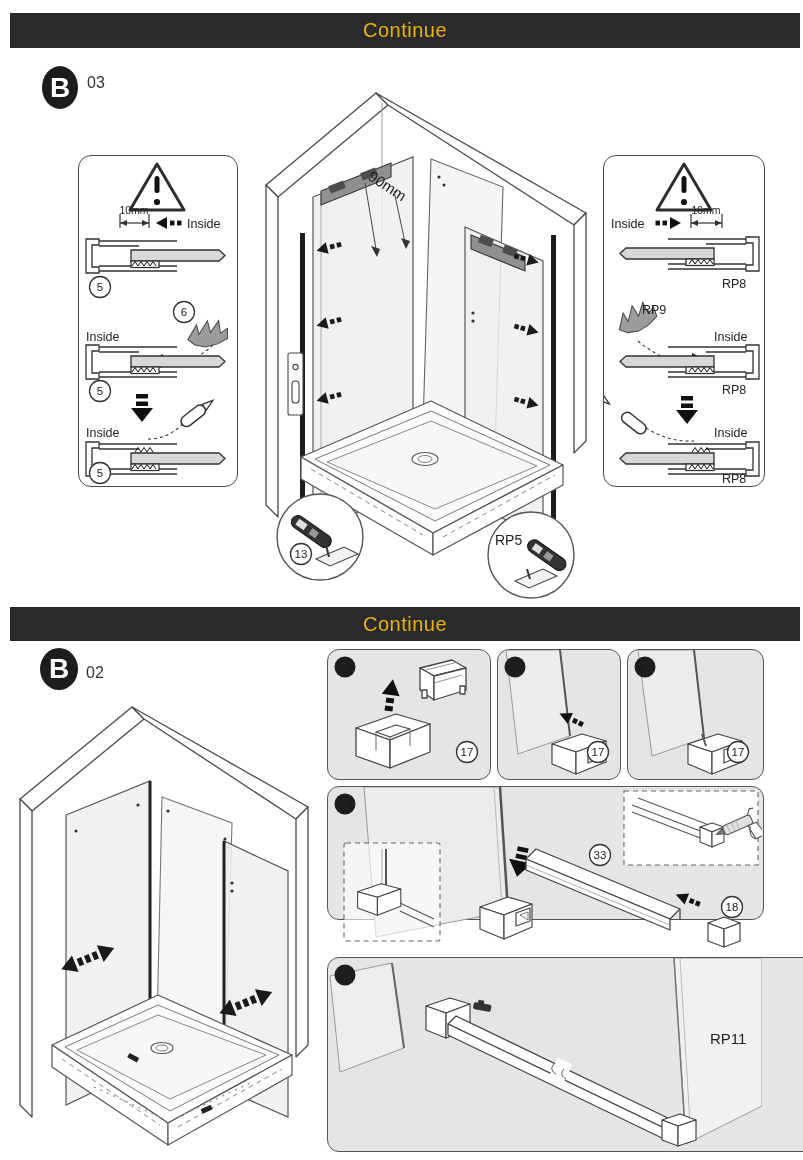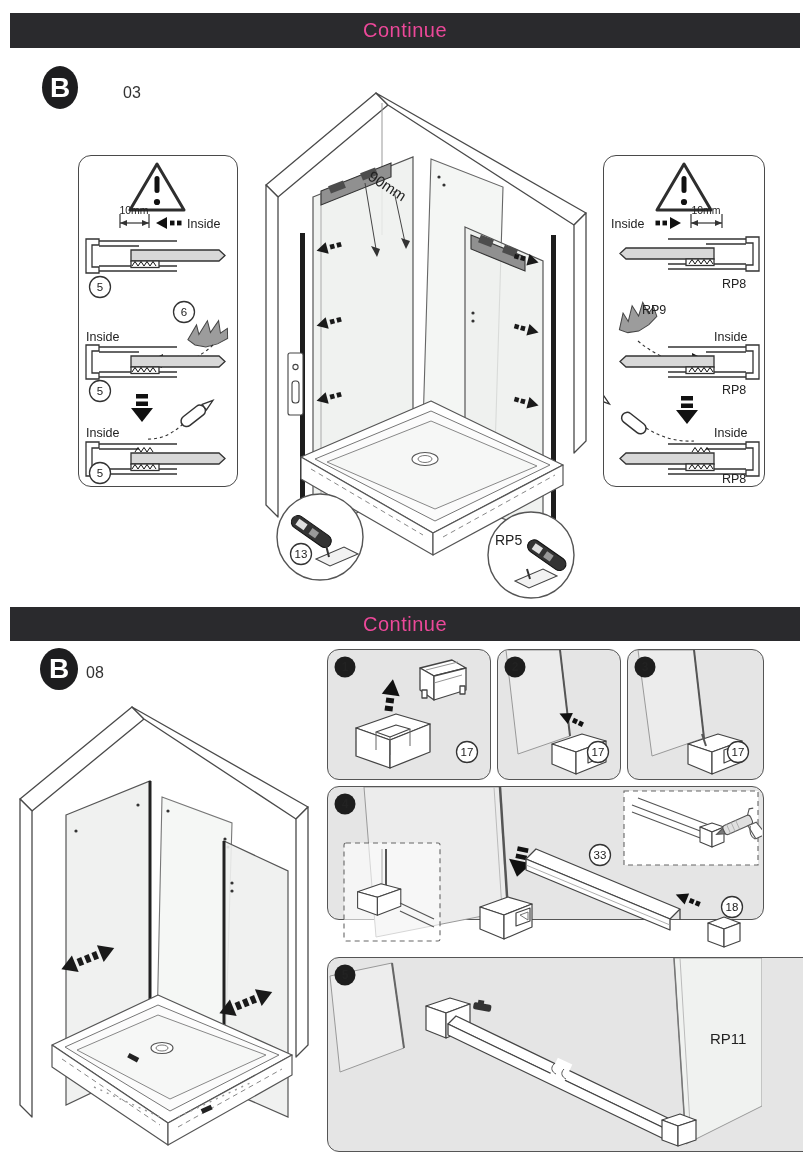--- a/index.html
+++ b/index.html
@@ -1,20 +1,20 @@
 <!DOCTYPE html>
 <html><head>
 <meta charset="utf-8">
 <style>
   html,body{margin:0;padding:0;background:#fff;}
   .page{position:relative;width:803px;height:1160px;background:#fff;overflow:hidden;
         font-family:"Liberation Sans",sans-serif;color:#222;}
   .hbar{position:absolute;left:10px;width:790px;height:35px;background:#2a2a2d;
         display:flex;align-items:center;justify-content:center;}
-  .hbar span{color:#ec4899;font-size:20px;letter-spacing:.5px;}
+  .hbar span{color:#eab308;font-size:20px;letter-spacing:.5px;}
   .bbadge{position:absolute;background:#1d1d1f;border-radius:50%;display:flex;
           align-items:center;justify-content:center;color:#fff;font-weight:bold;}
   .stepnum{position:absolute;font-size:16px;color:#333;}
   .panel{position:absolute;border:1.6px solid #4a4a4a;border-radius:13px;background:#fff;box-sizing:border-box;}
   .spanel{position:absolute;border:1.4px solid #555;border-radius:12px;background:#e5e5e5;box-sizing:border-box;}
   svg{display:block;}
   svg text{font-family:"Liberation Sans",sans-serif;fill:#222;}
   .lbl{font-size:12.5px;}
   .sm{font-size:10.5px;}
   .cnum{font-size:11.5px;}
@@ -24,21 +24,21 @@
 
 <div class="page">
 
   <div class="hbar" style="top:13px;">
     <span>Continue</span>
   </div>
 
   <div class="bbadge" style="left:42px;top:66px;width:36px;height:43px;font-size:28px;">
     <span>B</span>
   </div>
-  <div class="stepnum" style="left:87px;top:84px;margin-left:36px;">03</div>
+  <div class="stepnum" style="left:87px;top:74px;">03</div>
 
   <div class="panel" style="left:78px;top:155px;width:160px;height:332px;">
     <svg width="157" height="329" viewBox="0 0 157 329">
 
       <g>
         <polygon points="78,8 51,54 105,54" fill="#fff" stroke="#2e2e2e" stroke-width="3" stroke-linejoin="round"></polygon>
         <rect x="75.5" y="20" width="5" height="17" rx="2.5" fill="#111"></rect>
         <circle cx="78" cy="46" r="3.1" fill="#111"></circle>
       </g>
 
@@ -345,21 +345,21 @@
     </svg>
   </div>
 
   <div class="hbar" style="top:607px;height:34px;">
     <span>Continue</span>
   </div>
 
   <div class="bbadge" style="left:40px;top:648px;width:38px;height:42px;font-size:28px;">
     <span>B</span>
   </div>
-  <div class="stepnum" style="left:86px;top:664px;">08</div>
+  <div class="stepnum" style="left:86px;top:664px;">02</div>
 
   <svg style="position:absolute;left:10px;top:693px;" width="312" height="465" viewBox="0 0 312 465">
     <g stroke="#4a4a4a" fill="#fff" stroke-width="1.3" stroke-linejoin="round">
       <polygon points="122,14 10,106 22,118 134,26"></polygon>
       <polygon points="10,106 22,118 22,424 10,412"></polygon>
       <polygon points="122,14 298,114 286,126 134,26"></polygon>
       <polygon points="298,114 286,126 286,364 298,352"></polygon>
     </g>
     <polygon points="56,122 140,88 140,372 56,412" fill="#eef0ee" fill-opacity="0.9" stroke="#555" stroke-width="1.2"></polygon>
     <line x1="140" y1="88" x2="140" y2="372" stroke="#222" stroke-width="3"></line>

